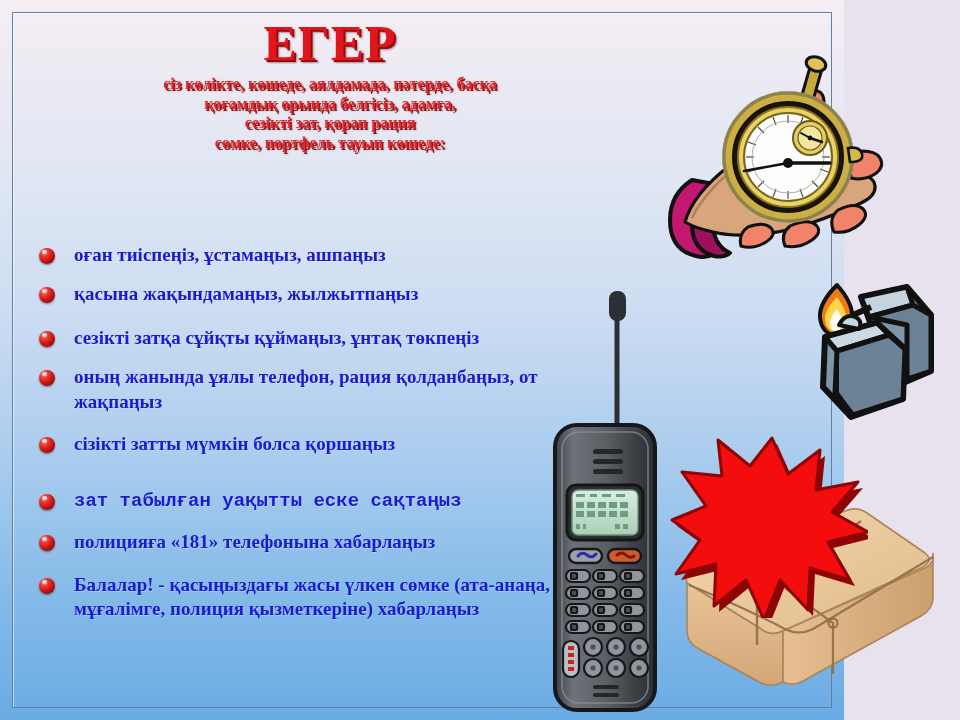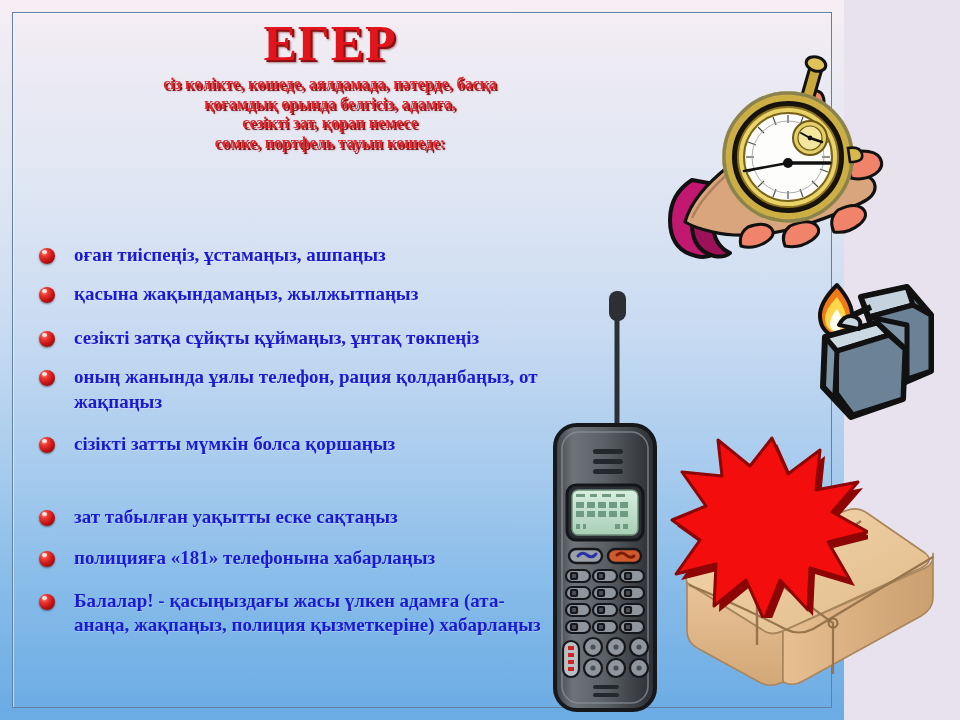--- a/index.html
+++ b/index.html
@@ -65,21 +65,21 @@
 
 <div id="poster">
 
   <div id="frame"></div>
 
   <div class="title-wrap">
     <h1 class="title">ЕГЕР</h1>
     <div class="subtitle">
       <div>сіз көлікте, көшеде, аялдамада, пәтерде, басқа</div>
       <div>қоғамдық орында белгісіз, адамға,</div>
-      <div>сезікті зат, қорап немесе</div>
+      <div>сезікті зат, қорап рация</div>
       <div>сөмке, портфель тауып көшеде:</div>
     </div>
   </div>
 
   <div id="list">
       <div class="item" style="margin-top: 0px;">
         <span class="bullet"></span>
         <div class="txt">оған тиіспеңіз, ұстамаңыз, ашпаңыз</div>
       </div>
       <div class="item" style="margin-top: 14px;">
@@ -91,31 +91,31 @@
         <div class="txt">сезікті  затқа сұйқты құймаңыз,  ұнтақ төкпеңіз</div>
       </div>
       <div class="item" style="margin-top: 14px;">
         <span class="bullet"></span>
         <div class="txt">оның жанында ұялы телефон, рация қолданбаңыз, от жақпаңыз</div>
       </div>
       <div class="item" style="margin-top: 18px;">
         <span class="bullet"></span>
         <div class="txt">сізікті  затты мүмкін болса қоршаңыз</div>
       </div>
-      <div class="item" style="margin-top: 48px;">
+      <div class="item" style="margin-top: 32px; font-family: Liberation Mono, monospace;">
         <span class="bullet"></span>
         <div class="txt">зат табылған уақытты еске сақтаңыз</div>
       </div>
       <div class="item" style="margin-top: 16px;">
         <span class="bullet"></span>
         <div class="txt">полицияға «181» телефонына хабарлаңыз</div>
       </div>
       <div class="item" style="margin-top: 18px;">
         <span class="bullet"></span>
-        <div class="txt">Балалар! - қасыңыздағы жасы үлкен адамға (ата-анаңа, жақпаңыз, полиция қызметкеріне) хабарлаңыз</div>
+        <div class="txt">Балалар! - қасыңыздағы жасы үлкен сөмке (ата-анаңа, мұғалімге, полиция қызметкеріне) хабарлаңыз</div>
       </div>
     </div>
 
   <div id="hand-watch" class="art">
     <svg viewBox="0 0 300 250" width="300" height="250">
 
       <g>
         <path d="M52,150 q-22,14 -22,40 q0,30 26,36 q12,3 20,-4 q-20,-8 -20,-34 q0,-24 18,-34 z" fill="#c2186f" stroke="#111" stroke-width="4" stroke-linejoin="round"></path>
         <path d="M70,158 q-18,12 -18,36 q0,26 22,32 q10,2 16,-3 q-17,-8 -17,-30 q0,-22 15,-31 z" fill="#9c1158" stroke="#111" stroke-width="4" stroke-linejoin="round"></path>
       </g>

